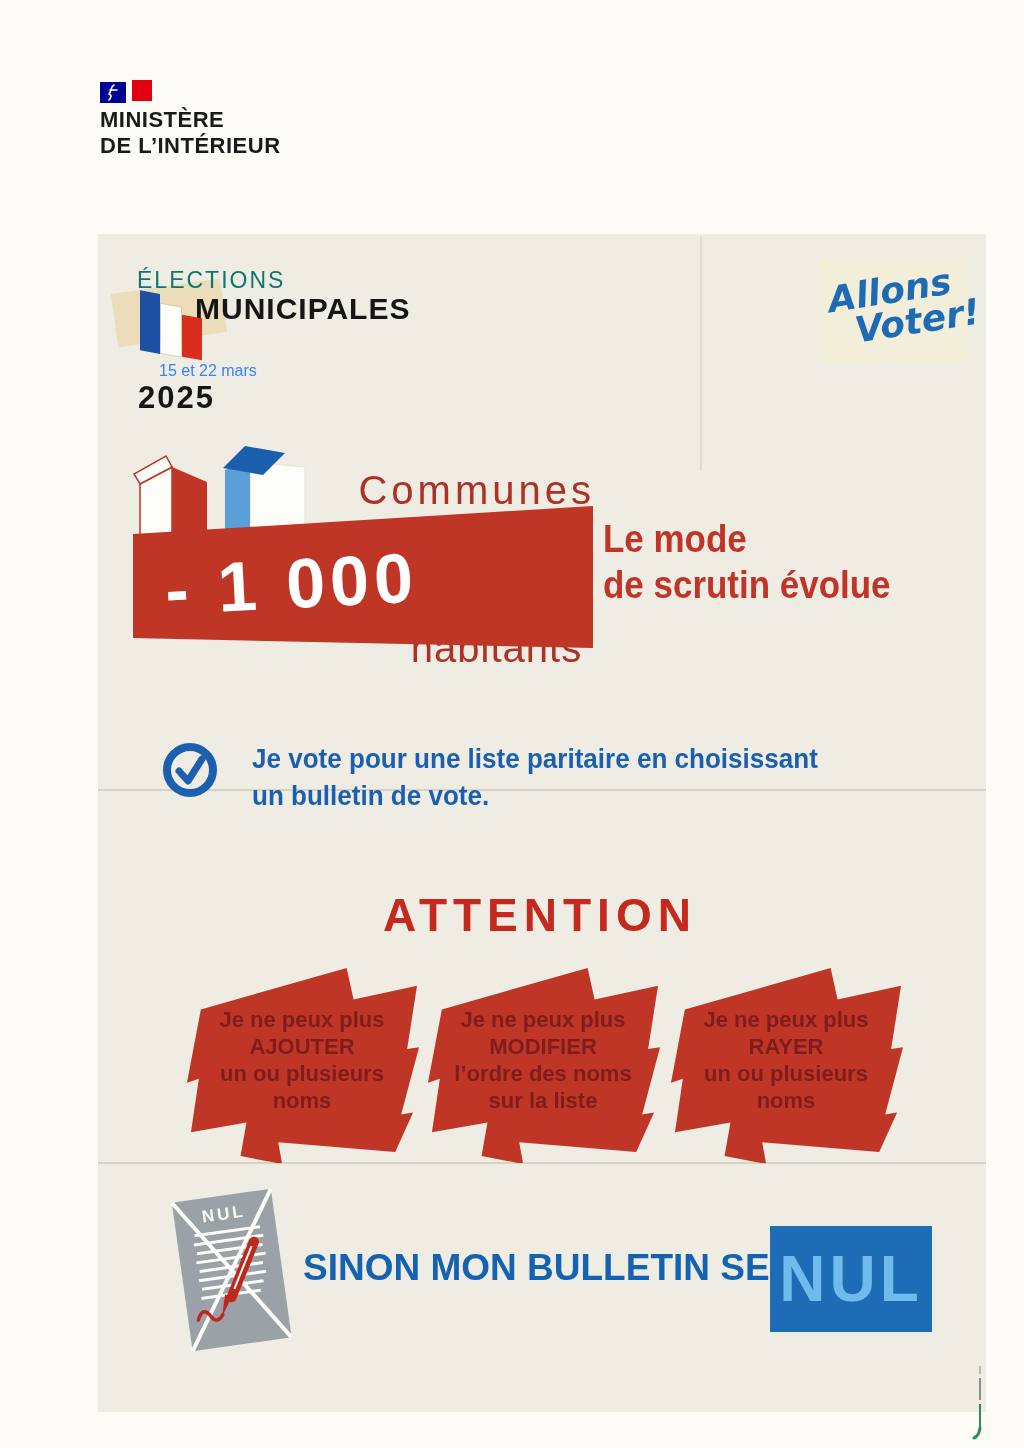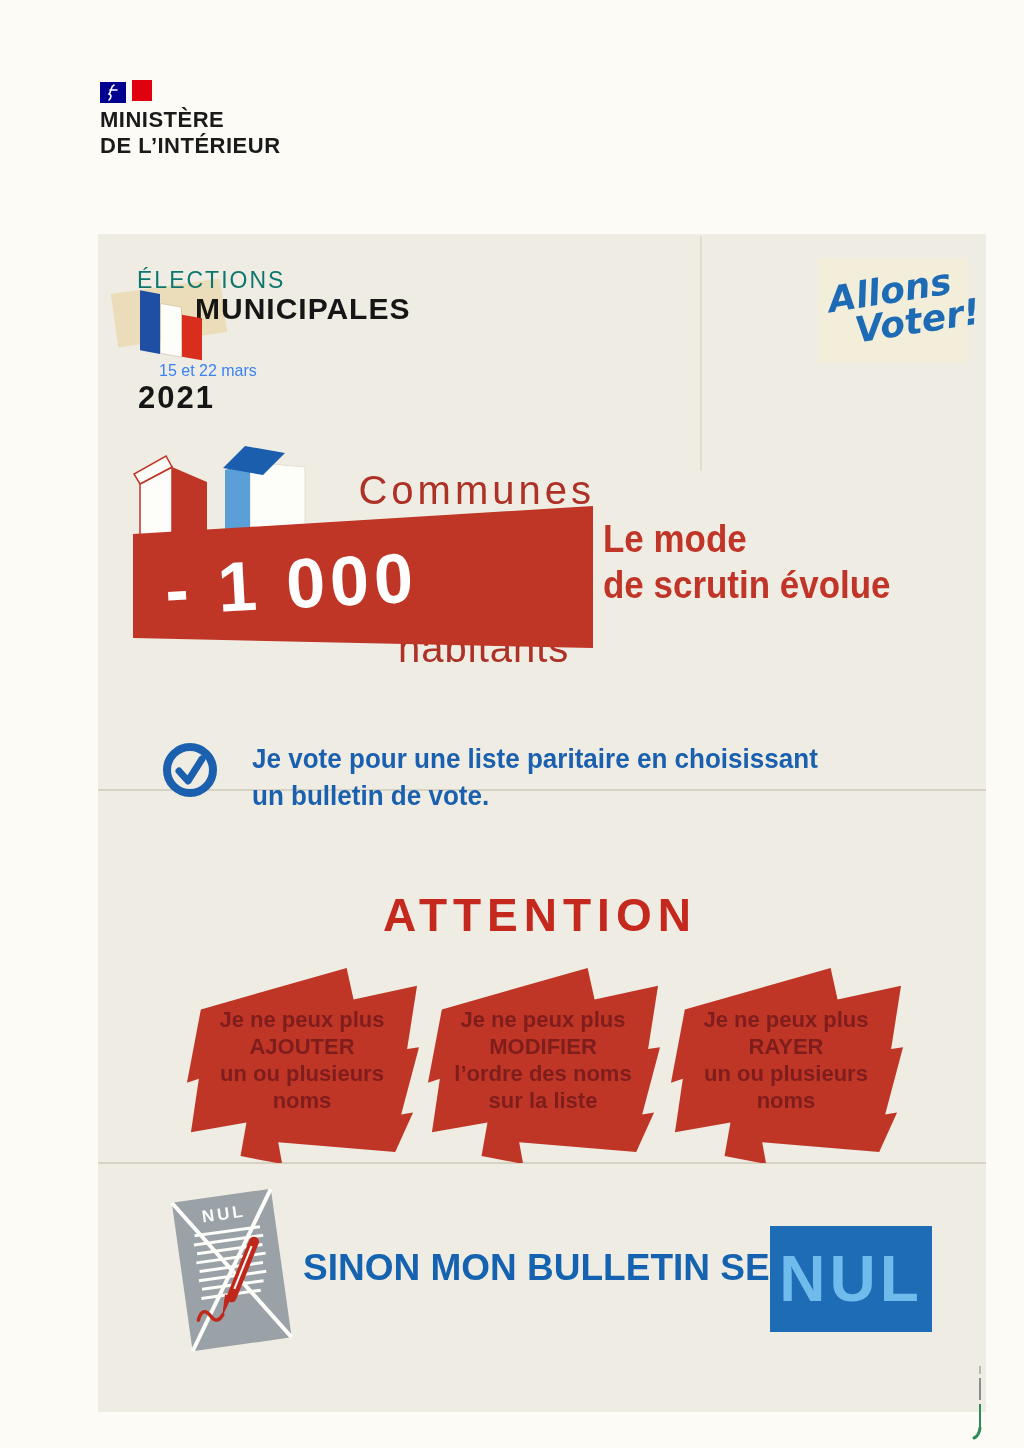--- a/index.html
+++ b/index.html
@@ -38,21 +38,21 @@
     font-style:italic;font-weight:bold;color:#1d6bb4;font-family:"DejaVu Sans",sans-serif;}
   #allons .scr .a{display:block;font-size:36px;line-height:34px;}
   #allons .scr .v{display:block;font-size:36px;line-height:34px;margin-left:22px;}
   
   #houses{left:133px;top:441px;z-index:3;}
   #communes{left:300px;top:468px;width:295px;text-align:right;font-size:40px;letter-spacing:4px;color:#ad3126;z-index:4;}
   #banner1000{left:133px;top:504px;width:460px;height:150px;background:#bf3626;
     clip-path:polygon(0 30px,100% 2px,100% 144px,0 134px);z-index:5;}
   #banner1000 .num{position:absolute;left:32px;top:40px;transform:rotate(-3deg);
     color:#fff;font-size:70px;font-weight:bold;letter-spacing:5px;}
-  #habitants{left:398px;top:626px;width:197px;text-align:left;font-size:40px;letter-spacing:1px;color:#ad3126;z-index:4;}
+  #habitants{left:398px;top:626px;width:197px;text-align:center;font-size:40px;letter-spacing:1px;color:#ad3126;z-index:4;}
   #mode{left:603px;top:516px;color:#c13529;font-size:38px;font-weight:bold;line-height:46px;
     transform:scaleX(.92);transform-origin:left top;z-index:4;}
   
   #check-icon{left:161px;top:741px;z-index:4;}
   #vote-text{left:252px;top:740px;width:700px;color:#1b60ae;font-size:28px;font-weight:bold;line-height:37px;
     transform:scaleX(.93);transform-origin:left top;z-index:4;}
   
   #attention{left:290px;top:888px;width:500px;text-align:center;color:#c5281d;
     font-size:46px;font-weight:bold;letter-spacing:6px;z-index:4;}
   
@@ -97,21 +97,21 @@
   <div id="elec" class="abs" style="left:100px;top:234px;width:320px;height:200px;">
     <div class="beige"></div>
     <div class="l1">ÉLECTIONS</div>
     <div class="l2">MUNICIPALES</div>
     <div class="bars">
       <div class="bb"></div>
       <div class="bw"></div>
       <div class="br"></div>
     </div>
     <div class="dates">15 et 22 mars</div>
-    <div class="year">2021</div>
+    <div class="year">2025</div>
   </div>
 
   <div id="allons" class="abs">
     <div class="scr">
       <span class="a">Allons</span>
       <span class="v">Voter!</span>
     </div>
   </div>
 
   <svg id="houses" class="abs" width="190" height="126" viewBox="0 0 190 126">

